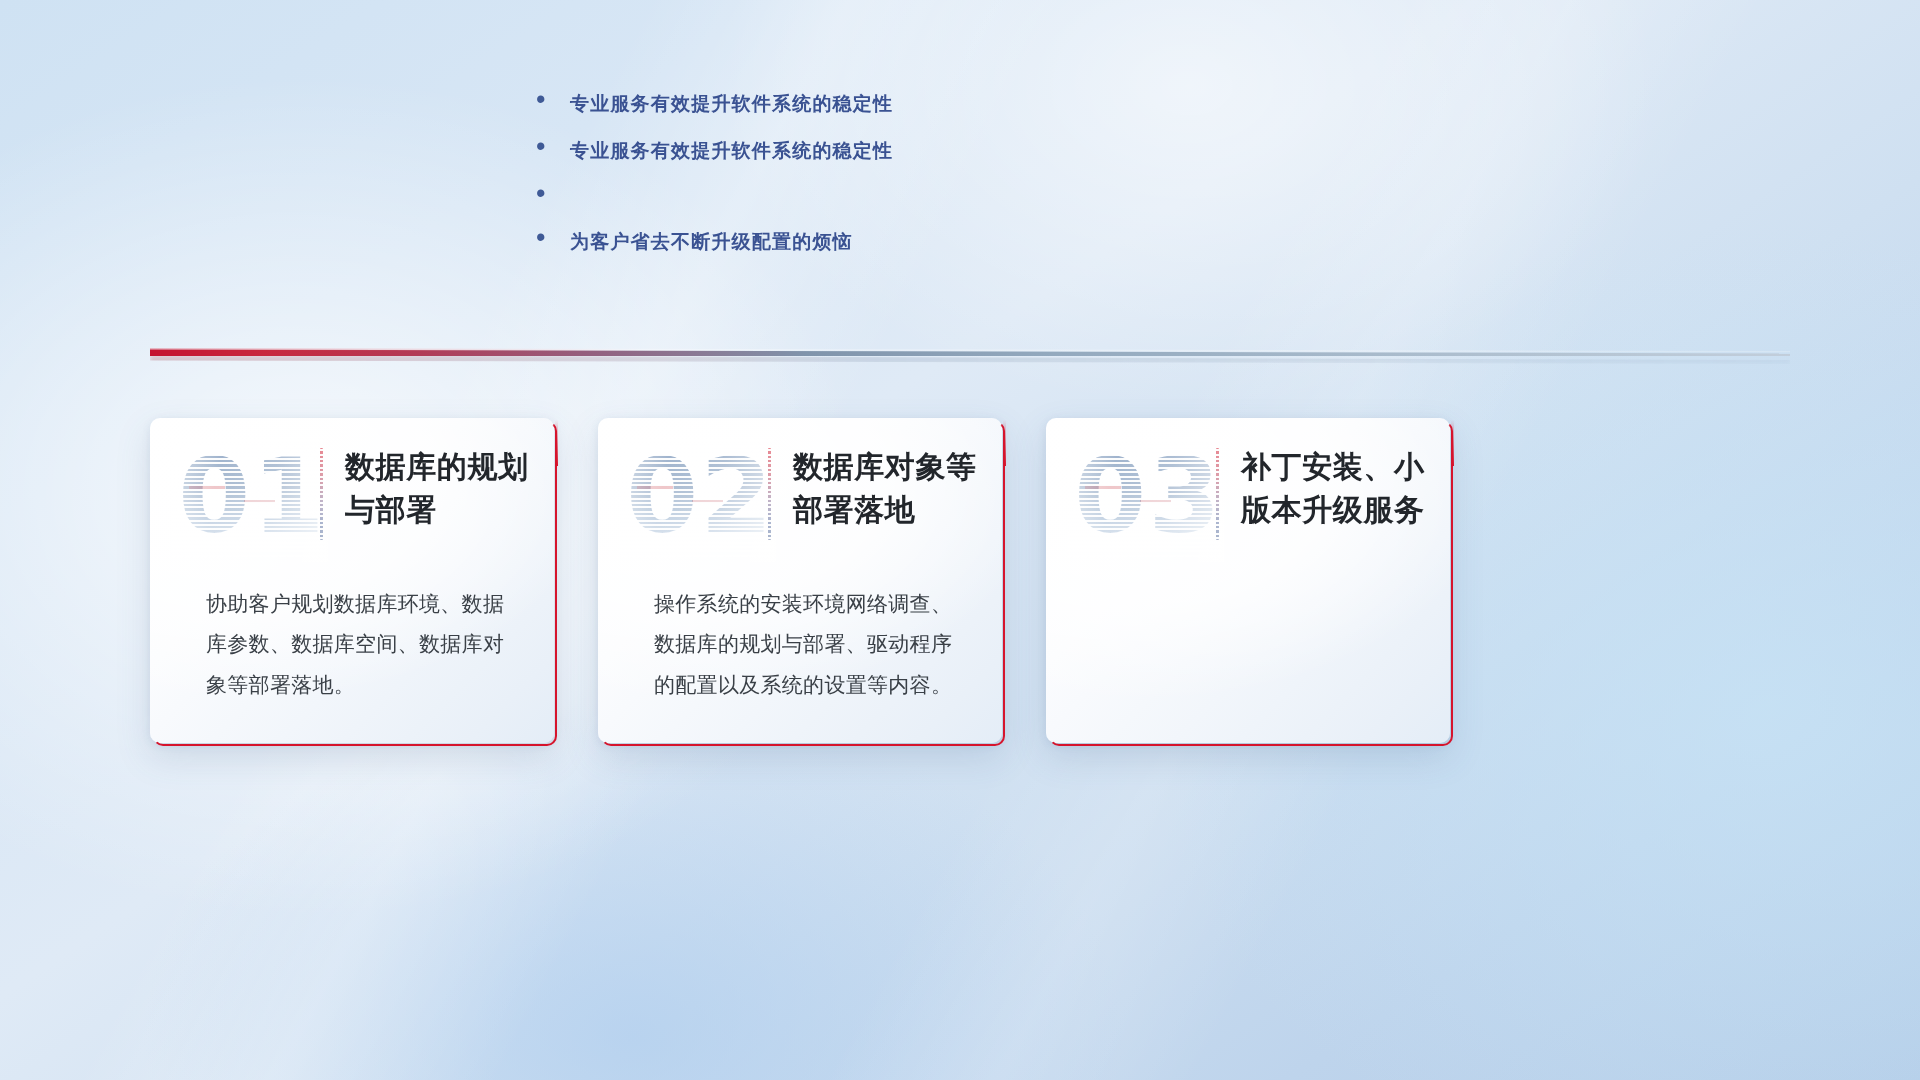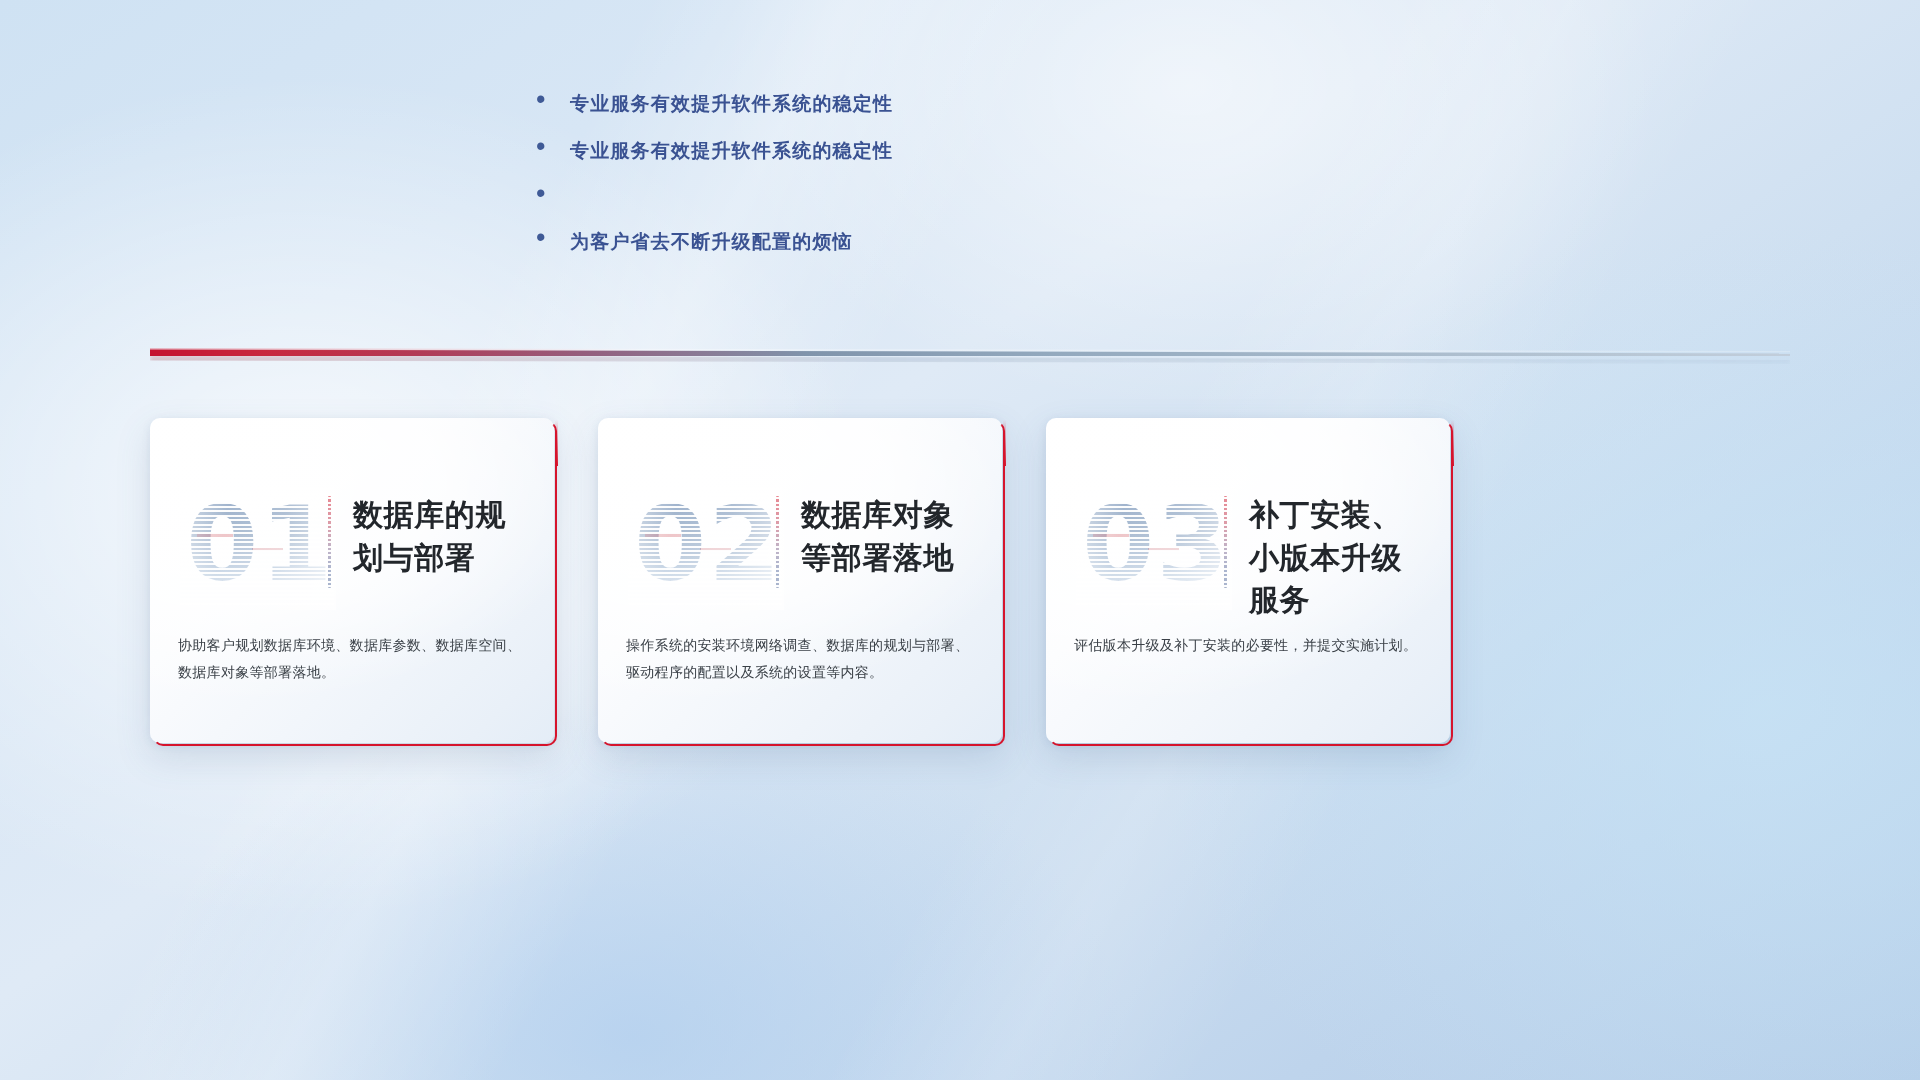--- a/index.html
+++ b/index.html
@@ -107,22 +107,22 @@
   }
   .card-accent::after {
     content: ""; position: absolute; right: -2.6px; top: -2.6px;
     width: 2.6px; height: 46px; background: linear-gradient(180deg, rgba(214,20,44,0) 0%, #d6142c 100%);
   }
   .card-inner { position: relative; z-index: 2; height: 100%; }
 
   .card-head {
     position: relative;
     height: 152px;
-    padding: 22px 20px 0 36px;
-    display: flex; align-items: flex-start; margin-top: 48px;
+    padding: 22px 20px 0 28px;
+    display: flex; align-items: flex-start;
   }
   .ghost-num {
     position: relative;
     width: 138px; flex: 0 0 138px;
     height: 108px;
     margin-top: 4px;
   }
   .ghost-num .gn-text {
     position: absolute; left: 0; top: 0;
     font-size: 104px; font-weight: 700; line-height: 104px;
@@ -166,24 +166,25 @@
     font-weight: 700;
     color: #22262b;
     line-height: 1.42;
     letter-spacing: 0.6px;
     margin-top: 6px;
     font-family: "Liberation Sans", "DejaVu Sans", sans-serif;
   }
   .card-body {
     padding: 0 30px 0 28px;
     margin-top: 14px;
-    font-size: 14px;
+    font-size: 21px;
     line-height: 1.92;
     color: #3a4047;
     letter-spacing: 0.3px;
+    margin-left: 28px;
   }
 </style>
 </head>
 <body>
 
 <div id="slide">
 
   <div class="bullets">
 
     <div class="bullet-row">
@@ -258,19 +259,18 @@
           <div class="ghost-num">
             <div class="gn-text">03</div>
             <div class="gn-tint"></div>
             <div class="gn-tint2"></div>
             <div class="gn-stripes"></div>
             <div class="gn-fade"></div>
           </div>
           <div class="head-bar"></div>
           <div class="card-title">补丁安装、小版本升级服务</div>
         </div>
-        <div class="card-body">评估版本升级及补丁安装的必要性，并提交实施计划。</div>
       </div>
     </div>
 
   </div>
 
 </div>
 
 </body></html>

